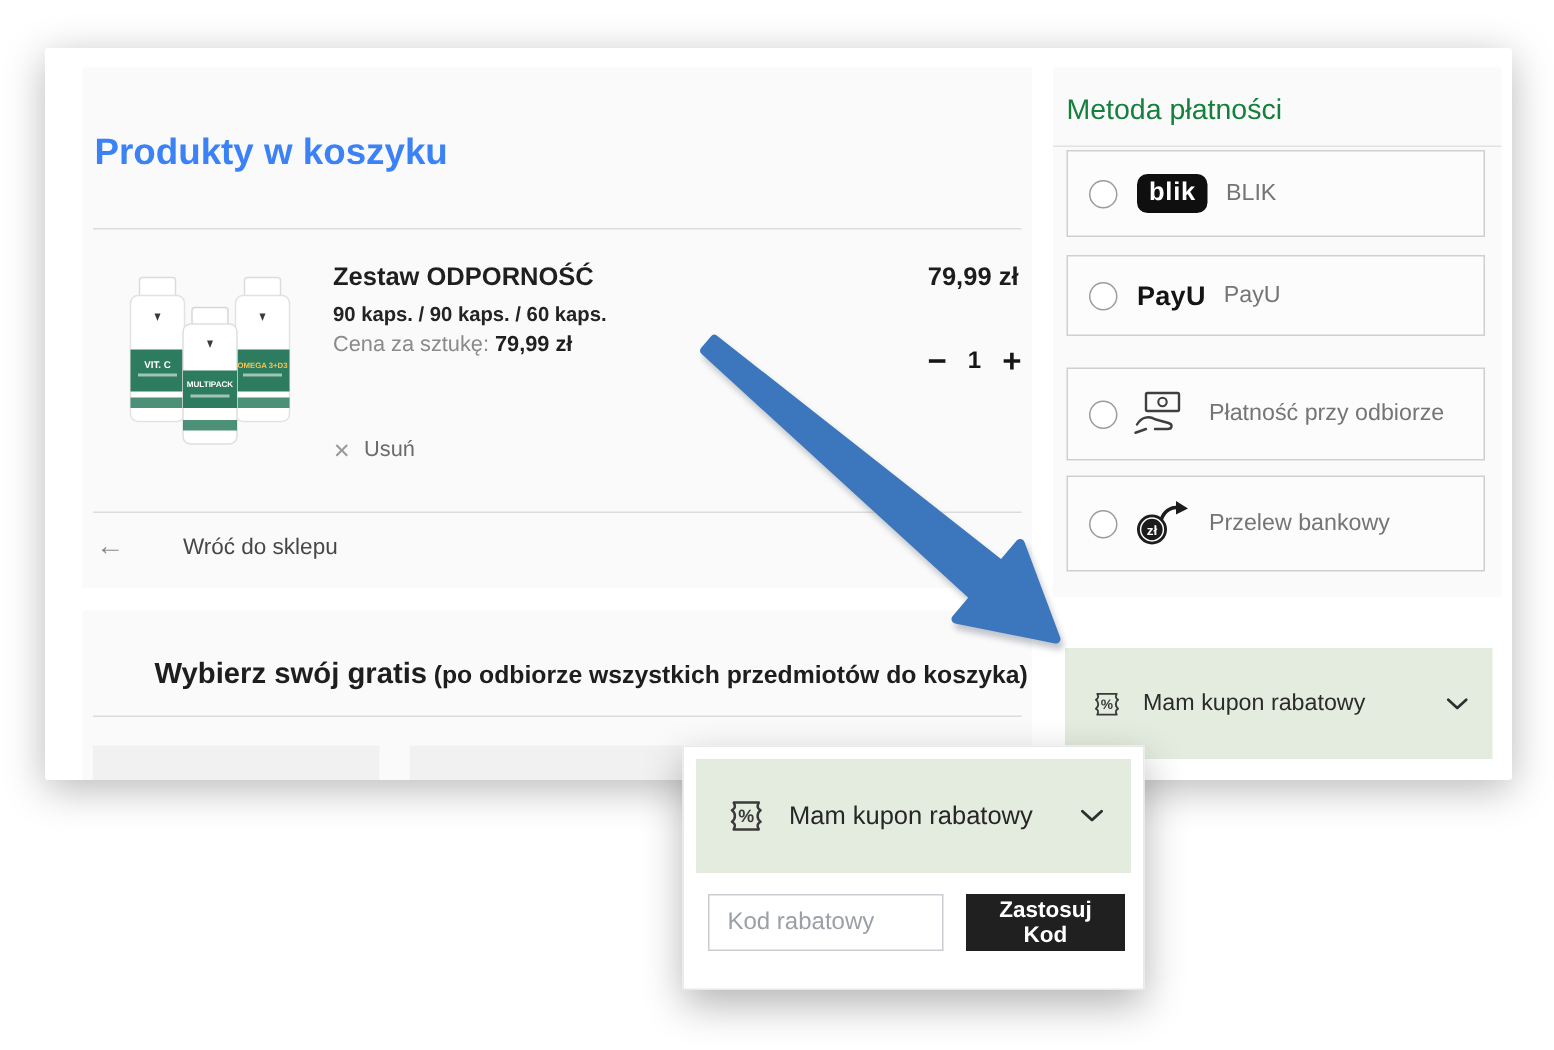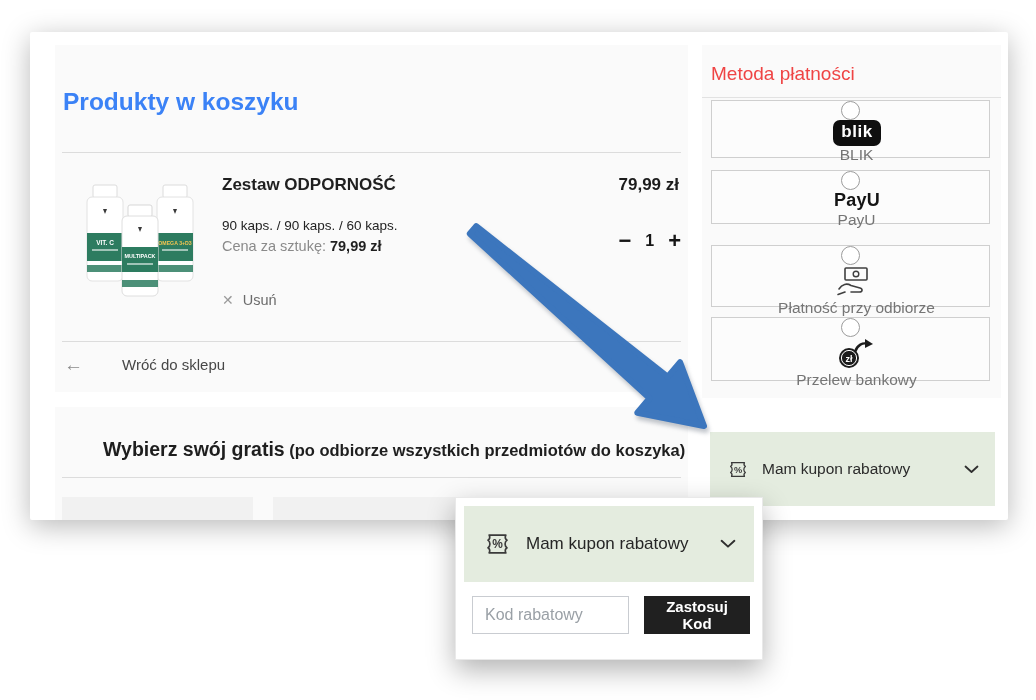--- a/index.html
+++ b/index.html
@@ -18,21 +18,21 @@
   .sidebar{left:672px;top:13px;width:299px;height:353px;}
 
   .divider{position:absolute;left:7px;right:7px;border-top:1px solid #dcdcdc;height:0;}
 
   
   .cart-title{position:absolute;left:8px;top:27px;font-size:24.5px;font-weight:700;color:#3b82f6;}
   .d1{top:107px}.d2{top:296px}
   .product-img{position:absolute;left:20px;top:132px;width:130px;height:128px;}
   .product-details{position:absolute;left:167px;top:130px;}
   .p-name{font-size:17px;font-weight:700;color:#1f1f1f;}
-  .p-specs{margin-top:23px;font-size:13.5px;font-weight:400;color:#232323;}
+  .p-specs{margin-top:7px;font-size:13.5px;font-weight:700;color:#232323;}
   .p-unit{margin-top:5px;font-size:14.5px;color:#8a8a8a;}
   .p-unit b{color:#1f1f1f;margin-left:4px;}
   .remove-row{position:absolute;left:167px;top:247px;display:flex;align-items:center;gap:9px;cursor:pointer;}
   .x-icon{font-size:14px;color:#9a9a9a;}
   .remove-label{font-size:14.5px;color:#6b6b6b;}
   .line-price{position:absolute;right:9px;top:130px;font-size:17px;font-weight:700;color:#1c1c1c;}
   .qty-row{position:absolute;right:7px;top:185px;display:flex;align-items:center;gap:14px;}
   .qty-btn{font-size:22px;font-weight:900;color:#161616;line-height:22px;cursor:pointer;}
   .qty-val{font-size:16px;font-weight:700;color:#161616;}
   .back-row{position:absolute;left:9px;top:310px;display:flex;align-items:center;gap:11px;cursor:pointer;}
@@ -40,25 +40,25 @@
   .back-label{font-size:15px;color:#474747;margin-left:28px;}
 
   
   .gratis-title{position:absolute;left:8px;top:31px;color:#1e1e1e;}
   .gratis-main{font-size:19.5px;font-weight:700;margin-left:40px;}
   .gratis-paren{font-size:16.5px;font-weight:700;}
   .gbox{position:absolute;top:90px;width:191px;height:30px;background:#f1f1f1;}
   .gbox1{left:7px}.gbox2{left:218px}
 
   
-  .pay-title{position:absolute;left:9px;top:18px;font-size:19px;color:#ef4444;text-align:center;}
+  .pay-title{position:absolute;left:9px;top:18px;font-size:19px;color:#15803d;text-align:center;}
   .pay-hairline{position:absolute;left:0;right:0;top:52px;border-top:1px solid #e2e2e2;height:0;}
   .pay-box{
     position:absolute;left:9px;width:279px;background:#fcfcfc;border:1px solid #cfcfcf;
-    box-sizing:border-box;display:flex;align-items:center;padding:0 14px;cursor:pointer;flex-direction:column;
+    box-sizing:border-box;display:flex;align-items:center;padding:0 14px;cursor:pointer;
   }
   .pb1{top:55px;height:58px}.pb2{top:125px;height:54px}.pb3{top:200px;height:62px}.pb4{top:272px;height:64px}
   .radio{width:17px;height:17px;border:1px solid #9c9c9c;border-radius:50%;background:#fff;flex:none;}
   .pay-label{margin-left:12px;font-size:15.5px;color:#757575;white-space:nowrap;}
   .blik-badge{margin-left:13px;background:#0f0f0f;color:#fff;border-radius:7px;padding:2px 8px 4px;
     font-size:17px;font-weight:800;letter-spacing:.5px;line-height:20px;}
   .payu-logo{margin-left:13px;font-size:18px;font-weight:700;color:#141414;letter-spacing:.2px;}
   .pay-icon{margin-left:9px;flex:none;}
 
   

